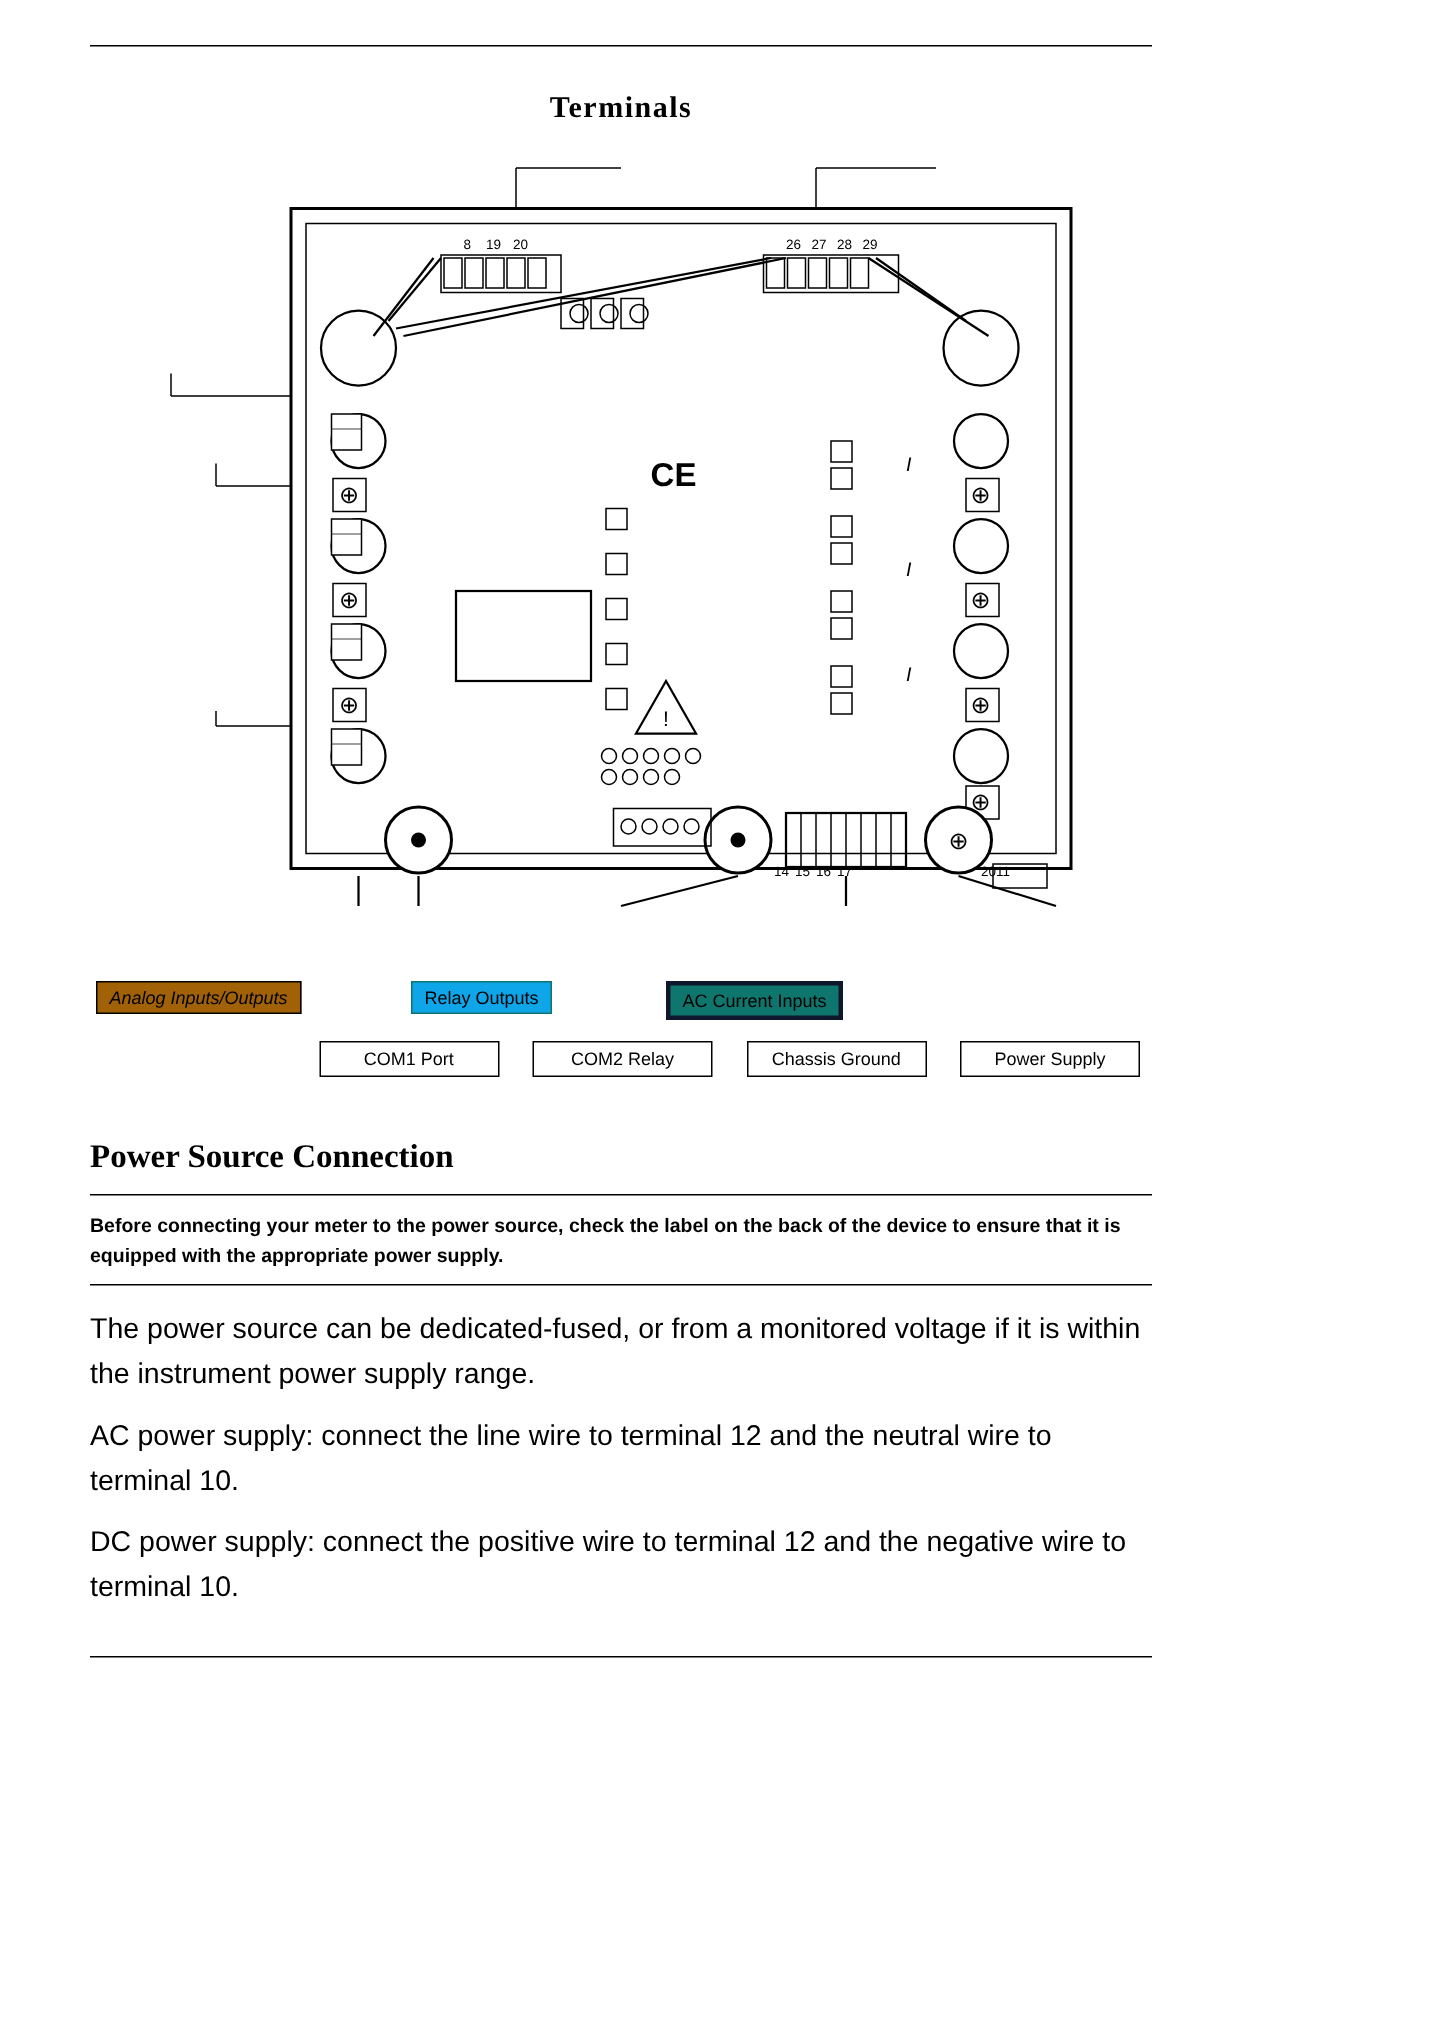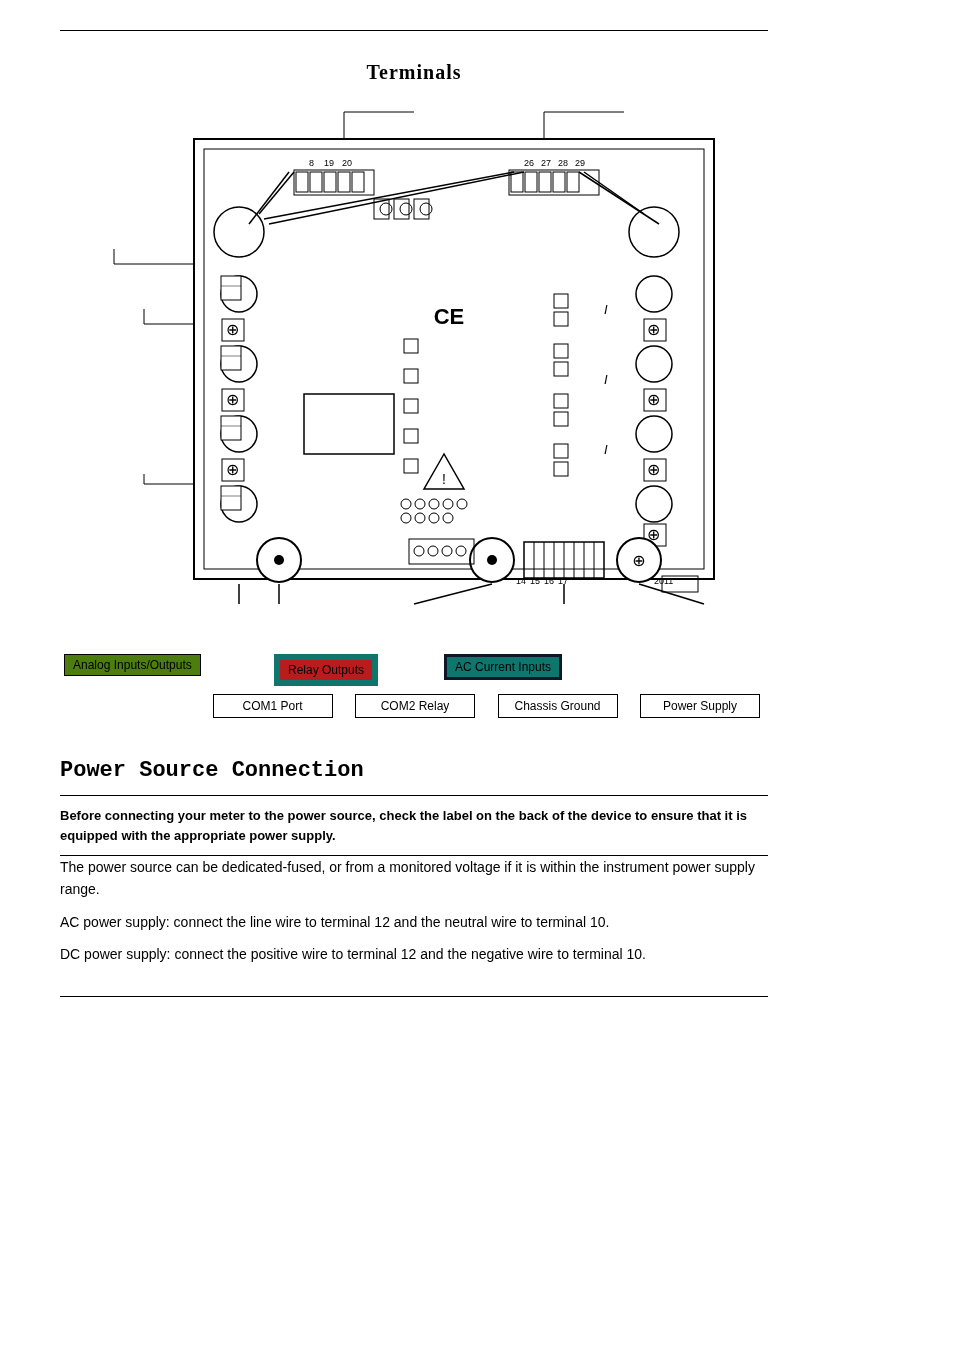--- a/index.html
+++ b/index.html
@@ -49,39 +49,39 @@
     .bottom-label-item {
       border: 1px solid #000;
       padding: 4px 10px;
       font-size: 12px;
       text-align: center;
       min-width: 120px;
     }
 
     
     .section-title {
-      font-family: Liberation Mono, monospace;
+      font-family: Liberation Serif, serif;
       font-size: 22px;
       font-weight: bold;
       margin-bottom: 12px;
       margin-top: 30px;
     }
     .warning-box {
       border-top: 1px solid #000;
       border-bottom: 1px solid #000;
       padding: 10px 0;
-      margin-bottom: 0;
+      margin-bottom: 15px;
     }
     .warning-text {
       font-size: 13px;
       font-weight: bold;
       line-height: 1.5;
     }
     .body-text {
-      font-size: 14px;
+      font-size: 19px;
       line-height: 1.6;
       margin-bottom: 10px;
     }
 
     
     .chassis-section {
       margin-top: 20px;
     }
 
     
@@ -272,22 +272,22 @@
       <circle cx="362" cy="115" r="6" fill="none" stroke="black" stroke-width="1"></circle>
 
       <rect x="598" y="482" width="36" height="16" fill="none" stroke="black" stroke-width="1"></rect>
 
     </svg>
 
   </div>
 
   <div style="position:relative; width:700px; margin:0 auto 0 auto;">
 
-    <div style="position:absolute; top:-40px; left:0; font-size:12px; border:1px solid #000; padding:3px 8px; background:#4d7c0f; white-space:nowrap;">Analog Inputs/Outputs</div>
-    <div style="position:absolute; top:-40px; left:210px; font-size:12px; border:6px solid #0f766e; padding:3px 8px; background:#b91c1c; white-space:nowrap;">Relay Outputs</div>
+    <div style="position:absolute; top:-40px; left:0; font-size:12px; border:1px solid #000; padding:3px 8px; background:#a16207; white-space:nowrap;font-style:italic;">Analog Inputs/Outputs</div>
+    <div style="position:absolute; top:-40px; left:210px; font-size:12px; border:1px solid #0f766e; padding:3px 8px; background:#0ea5e9; white-space:nowrap;">Relay Outputs</div>
     <div style="position:absolute; top:-40px; left:380px; font-size:12px; border:3px solid #0f172a; padding:3px 8px; background:#0f766e; white-space:nowrap;">AC Current Inputs</div>
   </div>
 
   <div class="bottom-labels">
     <div style="width:130px;"></div>
     <div class="bottom-label-item">COM1 Port</div>
     <div class="bottom-label-item">COM2 Relay</div>
     <div class="bottom-label-item">Chassis Ground</div>
     <div class="bottom-label-item">Power Supply</div>
   </div>

